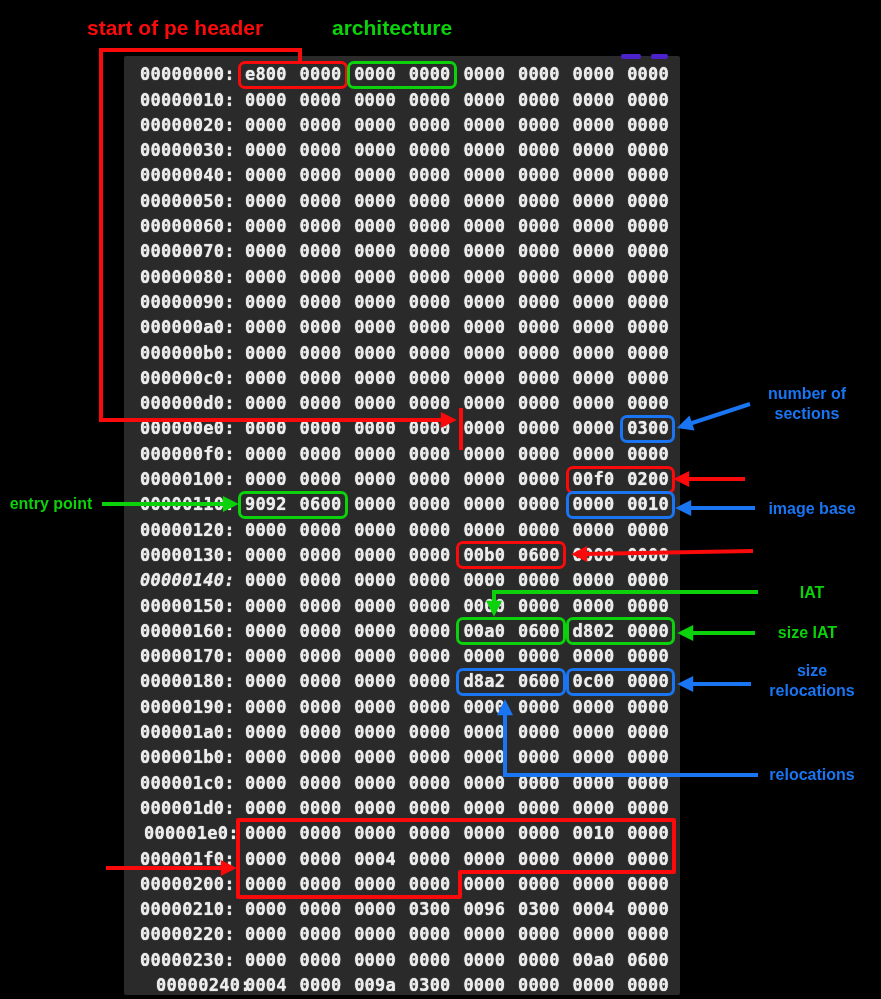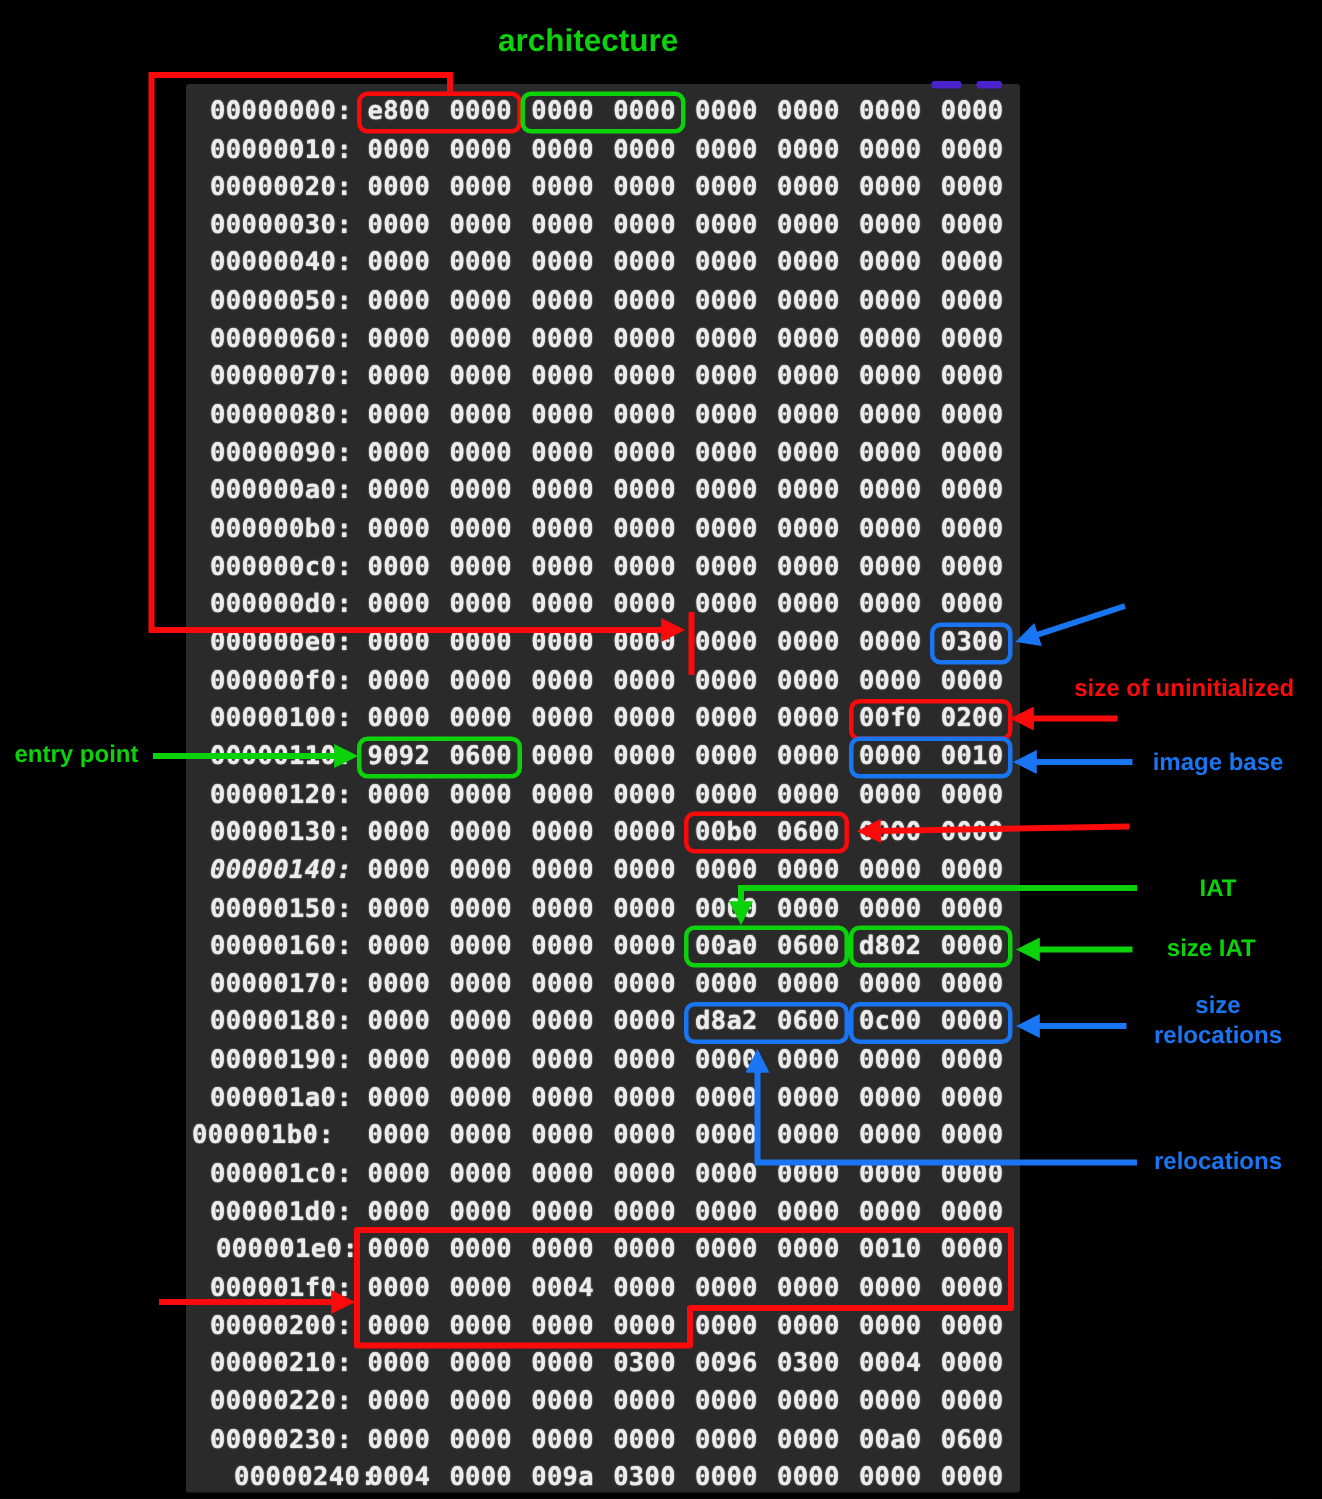--- a/index.html
+++ b/index.html
@@ -337,21 +337,21 @@
           <span class="grp" style="left: 121px;">0000</span>
           <span class="grp" style="left: 175.6px;">0000</span>
           <span class="grp" style="left: 230.2px;">0000</span>
           <span class="grp" style="left: 284.8px;">0000</span>
           <span class="grp" style="left: 339.4px;">0000</span>
           <span class="grp" style="left: 394px;">0000</span>
           <span class="grp" style="left: 448.6px;">0000</span>
           <span class="grp" style="left: 503.2px;">0000</span>
         </div>
         <div class="hexrow">
-          <span class="addr" style="left: 4px;">000001b0:</span>
+          <span class="addr" style="left: 16px;">000001b0:</span>
           <span class="grp" style="left: 121px;">0000</span>
           <span class="grp" style="left: 175.6px;">0000</span>
           <span class="grp" style="left: 230.2px;">0000</span>
           <span class="grp" style="left: 284.8px;">0000</span>
           <span class="grp" style="left: 339.4px;">0000</span>
           <span class="grp" style="left: 394px;">0000</span>
           <span class="grp" style="left: 448.6px;">0000</span>
           <span class="grp" style="left: 503.2px;">0000</span>
         </div>
         <div class="hexrow">
@@ -449,26 +449,30 @@
           <span class="grp" style="left: 230.2px;">009a</span>
           <span class="grp" style="left: 284.8px;">0300</span>
           <span class="grp" style="left: 339.4px;">0000</span>
           <span class="grp" style="left: 394px;">0000</span>
           <span class="grp" style="left: 448.6px;">0000</span>
           <span class="grp" style="left: 503.2px;">0000</span>
         </div>
       </div>
   </div>
 
+  <div class="lbl-big red" style="left:87px;top:16px">start of pe header</div>
   <div class="lbl-big green" style="left:332px;top:16px">architecture</div>
 
   <div class="lbl green" style="left:0px;top:494px;width:102px">entry point</div>
 
+  <div class="lbl blue" style="left:743px;top:384px;width:128px">
+    <div>number of</div>
+    <div>sections</div>
+  </div>
   <div class="lbl red" style="left:698px;top:450px;width:183px">
-    <div>size of uninitialized</div>
   </div>
   <div class="lbl blue" style="left:757px;top:499px;width:110px">image base</div>
   <div class="lbl green" style="left:782px;top:583px;width:60px">IAT</div>
   <div class="lbl green" style="left:760px;top:623px;width:95px">size IAT</div>
   <div class="lbl blue" style="left:752px;top:661px;width:120px">
     <div>size</div>
     <div>relocations</div>
   </div>
   <div class="lbl blue" style="left:756px;top:765px;width:112px">relocations</div>
 

